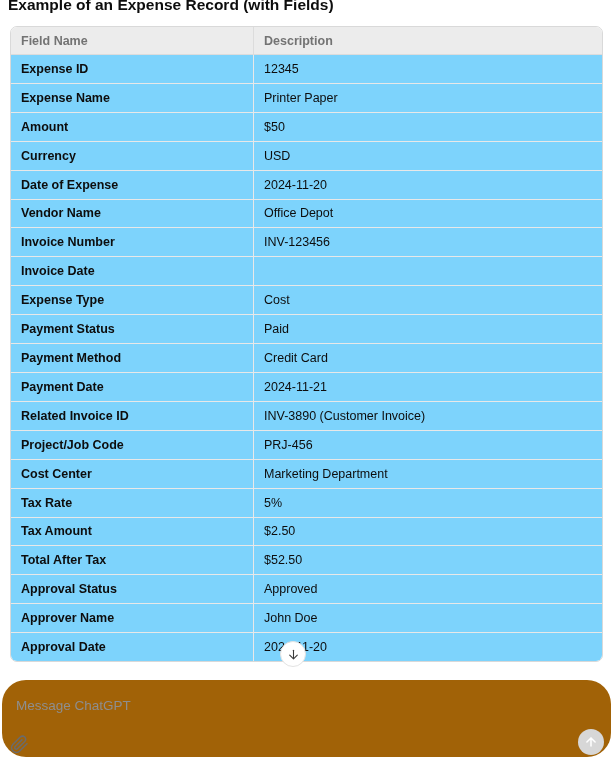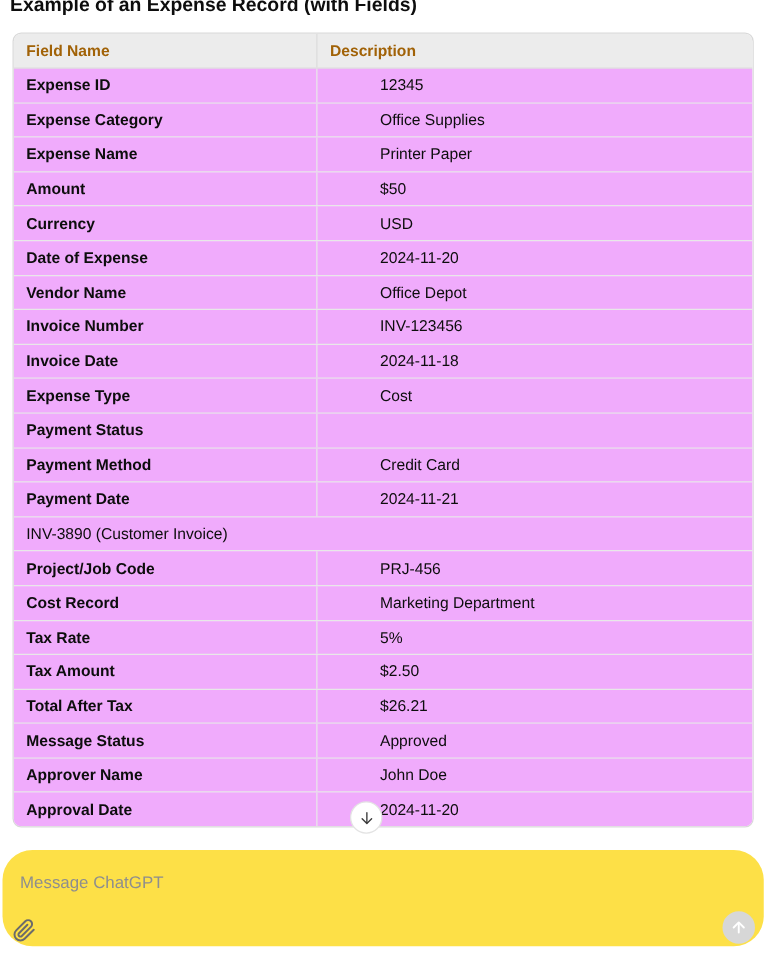--- a/index.html
+++ b/index.html
@@ -43,32 +43,31 @@
     background: #ececec;
     display: flex;
     border-bottom: 1px solid #dcdcdc;
   }
   .th {
     display: flex;
     align-items: center;
     padding-left: 10px;
     font-size: 12.5px;
     font-weight: 600;
-    color: #a16207;
+    color: #737373;
   }
   .th.col-field { width: 243px; flex: none; border-right: 1px solid #dcdcdc; }
   .th.col-desc  { flex: 1; text-align: center; }
 
   .tbody { flex: 1; display: flex; flex-direction: column; }
   .tr {
     flex: 1;
     display: flex;
     border-bottom: 1px solid #e8e8e8;
-    background: #f0abfc;
-    gap: 40px;
+    background: #7dd3fc;
   }
   .tr:last-child { border-bottom: none; }
   .td {
     display: flex;
     align-items: center;
     padding-left: 10px;
     font-size: 12.5px;
     color: #0d0d0d;
     white-space: nowrap;
     overflow: hidden;
@@ -93,21 +92,21 @@
     cursor: pointer;
   }
 
   
   .composer {
     position: absolute;
     left: 2px;
     top: 680px;
     width: 609px;
     height: 77px;
-    background: #fde047;
+    background: #a16207;
     border-radius: 24px;
   }
   .composer textarea {
     position: absolute;
     left: 14px;
     top: 18px;
     width: 560px;
     height: 22px;
     background: transparent;
     border: none;
@@ -155,24 +154,20 @@
   <div class="thead">
     <div class="th col-field">Field Name</div>
     <div class="th col-desc">Description</div>
   </div>
   <div class="tbody">
       <div class="tr">
         <div class="td field">Expense ID</div>
         <div class="td desc">12345</div>
       </div>
       <div class="tr">
-        <div class="td field">Expense Category</div>
-        <div class="td desc">Office Supplies</div>
-      </div>
-      <div class="tr">
         <div class="td field">Expense Name</div>
         <div class="td desc">Printer Paper</div>
       </div>
       <div class="tr">
         <div class="td field">Amount</div>
         <div class="td desc">$50</div>
       </div>
       <div class="tr">
         <div class="td field">Currency</div>
         <div class="td desc">USD</div>
@@ -184,62 +179,63 @@
       <div class="tr">
         <div class="td field">Vendor Name</div>
         <div class="td desc">Office Depot</div>
       </div>
       <div class="tr">
         <div class="td field">Invoice Number</div>
         <div class="td desc">INV-123456</div>
       </div>
       <div class="tr">
         <div class="td field">Invoice Date</div>
-        <div class="td desc">2024-11-18</div>
       </div>
       <div class="tr">
         <div class="td field">Expense Type</div>
         <div class="td desc">Cost</div>
       </div>
       <div class="tr">
         <div class="td field">Payment Status</div>
+        <div class="td desc">Paid</div>
       </div>
       <div class="tr">
         <div class="td field">Payment Method</div>
         <div class="td desc">Credit Card</div>
       </div>
       <div class="tr">
         <div class="td field">Payment Date</div>
         <div class="td desc">2024-11-21</div>
       </div>
       <div class="tr">
+        <div class="td field">Related Invoice ID</div>
         <div class="td desc">INV-3890 (Customer Invoice)</div>
       </div>
       <div class="tr">
         <div class="td field">Project/Job Code</div>
         <div class="td desc">PRJ-456</div>
       </div>
       <div class="tr">
-        <div class="td field">Cost Record</div>
+        <div class="td field">Cost Center</div>
         <div class="td desc">Marketing Department</div>
       </div>
       <div class="tr">
         <div class="td field">Tax Rate</div>
         <div class="td desc">5%</div>
       </div>
       <div class="tr">
         <div class="td field">Tax Amount</div>
         <div class="td desc">$2.50</div>
       </div>
       <div class="tr">
         <div class="td field">Total After Tax</div>
-        <div class="td desc">$26.21</div>
-      </div>
-      <div class="tr">
-        <div class="td field">Message Status</div>
+        <div class="td desc">$52.50</div>
+      </div>
+      <div class="tr">
+        <div class="td field">Approval Status</div>
         <div class="td desc">Approved</div>
       </div>
       <div class="tr">
         <div class="td field">Approver Name</div>
         <div class="td desc">John Doe</div>
       </div>
       <div class="tr">
         <div class="td field">Approval Date</div>
         <div class="td desc">2024-11-20</div>
       </div>

